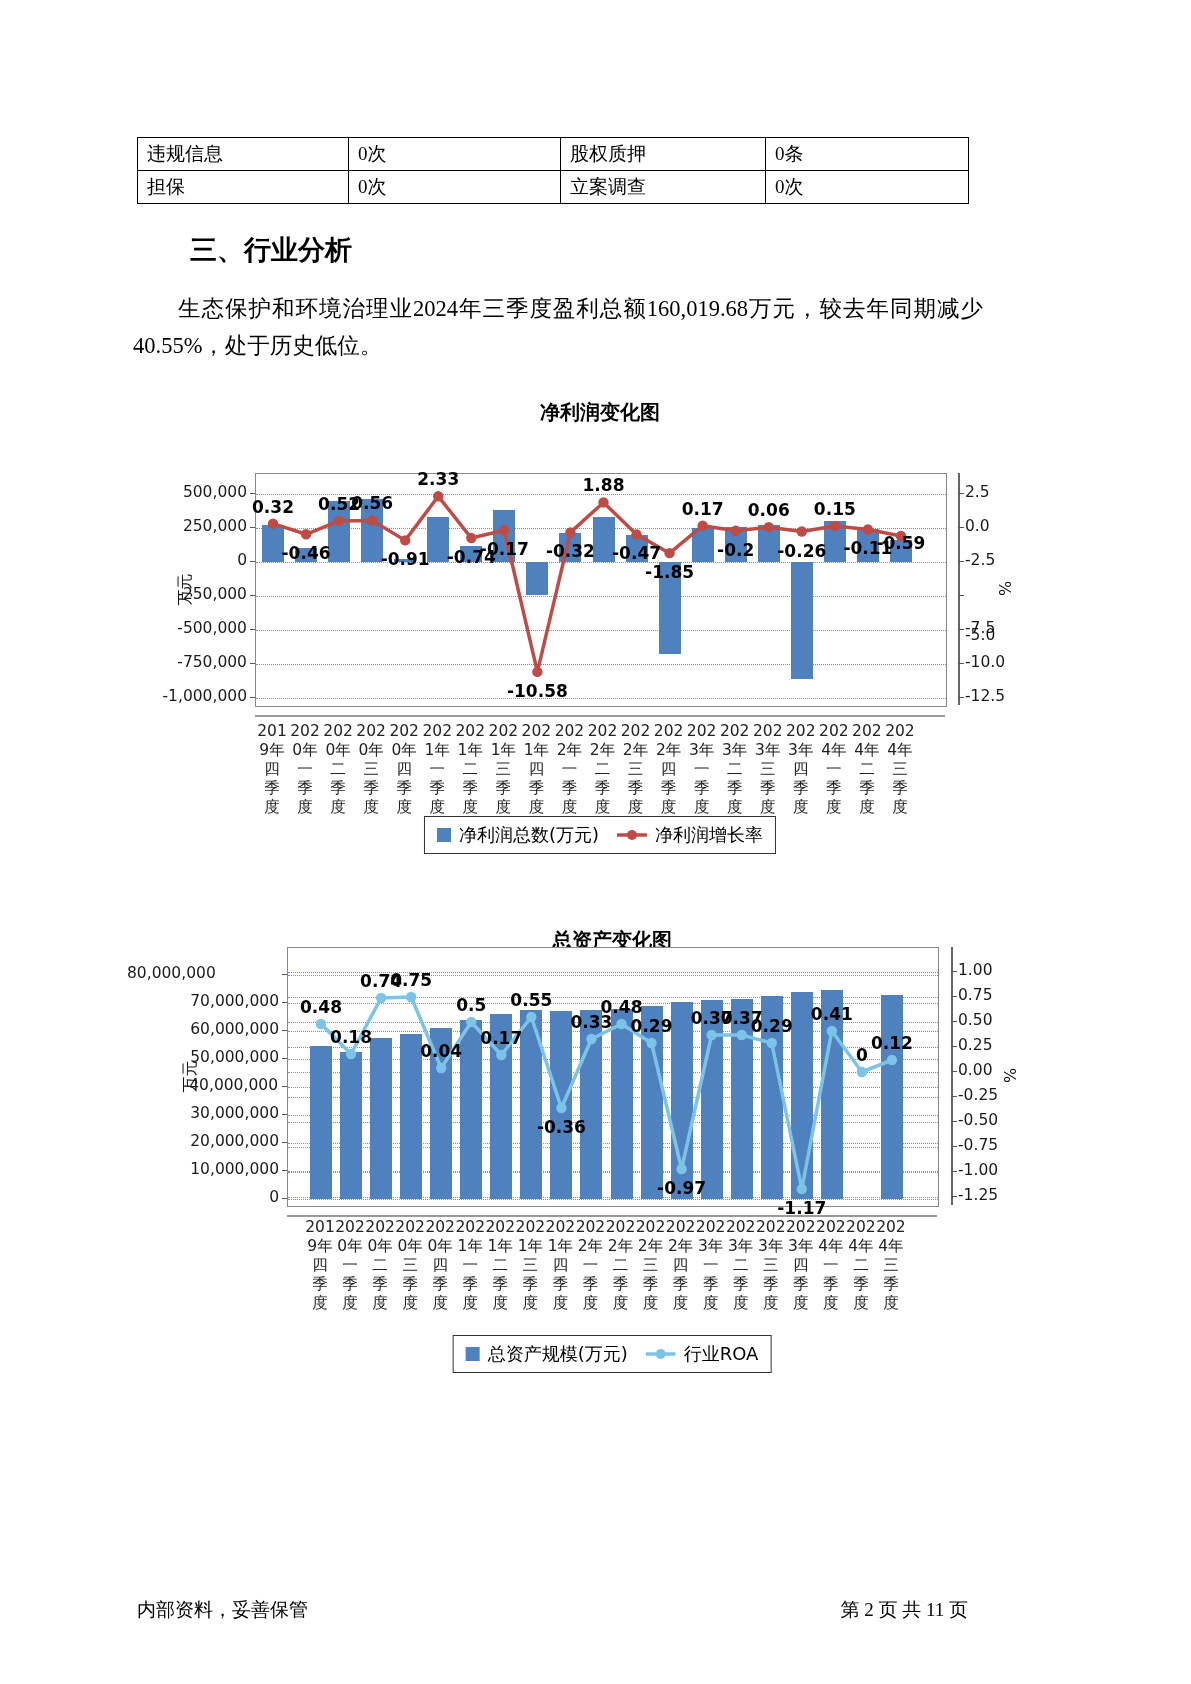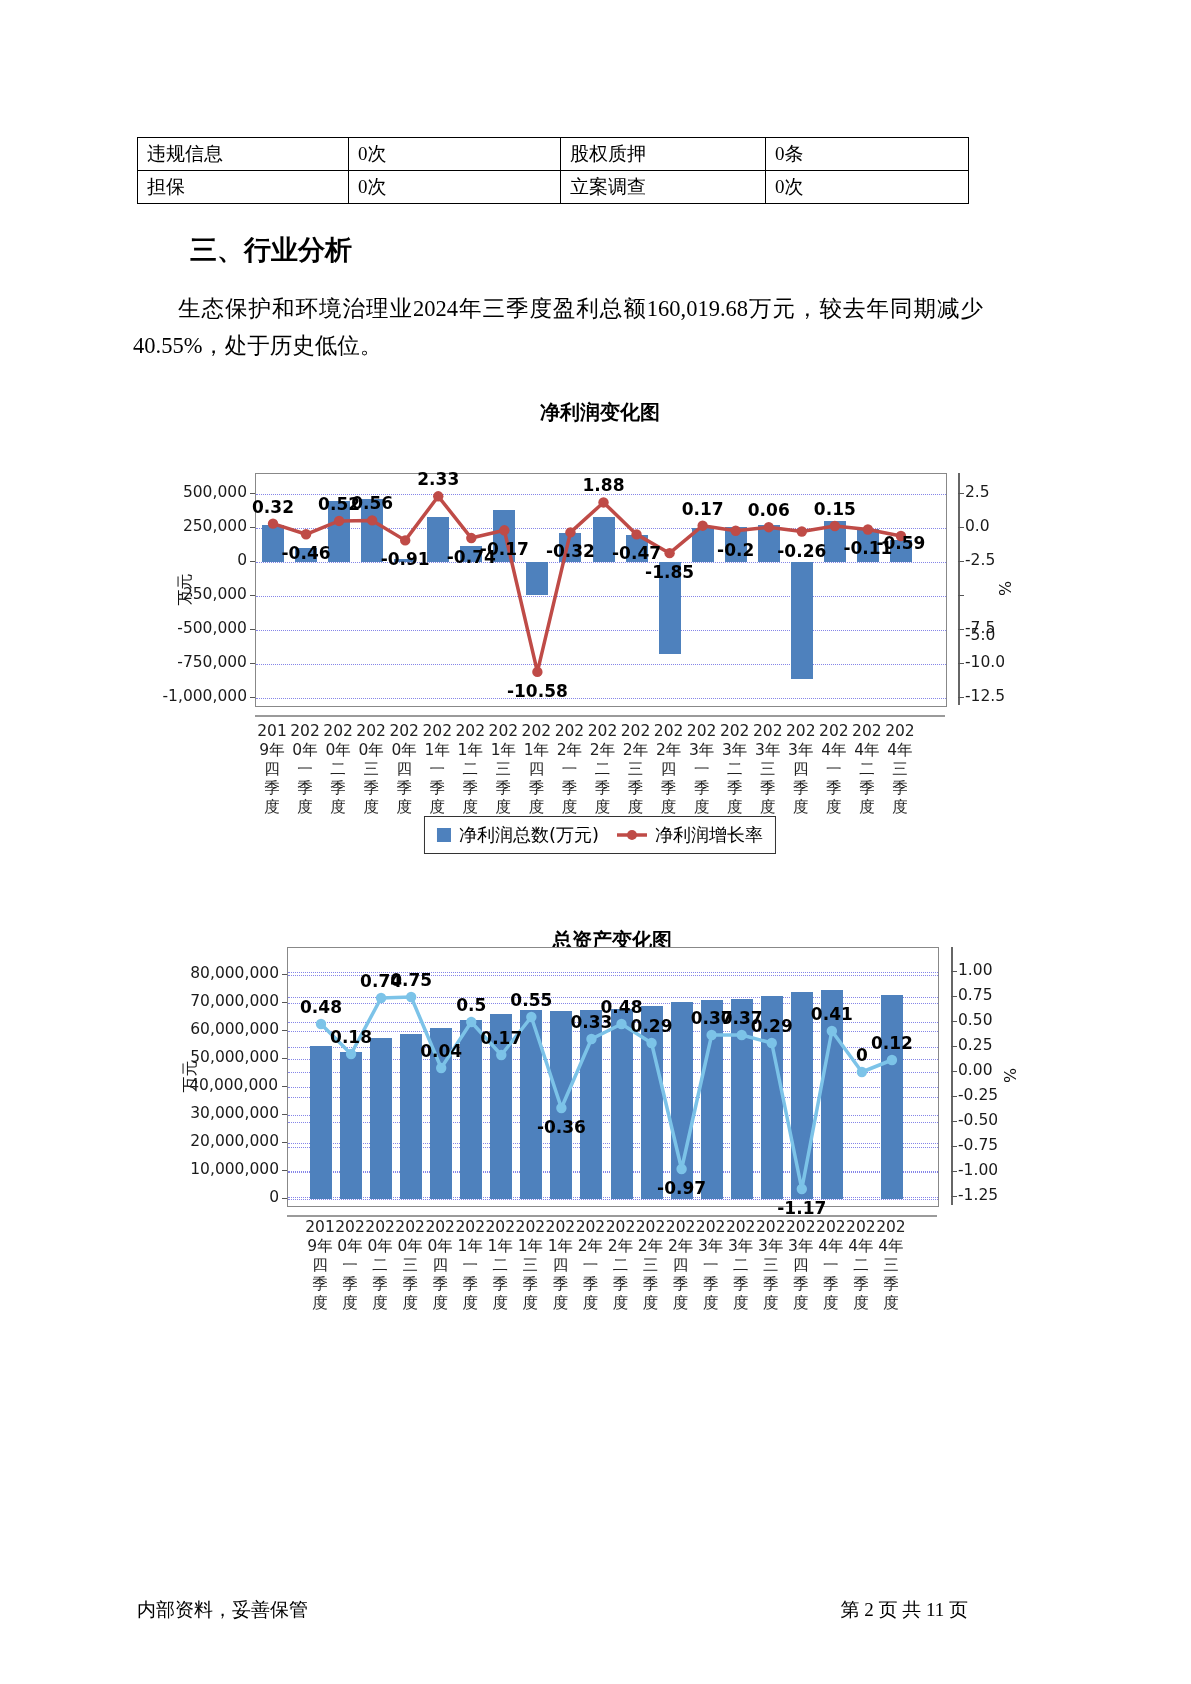--- a/index.html
+++ b/index.html
@@ -376,21 +376,32 @@
         <div class="pt-label" style="left: 423.65px; top: 60px;">0.37</div>
         <div class="pt-label" style="left: 453.7px; top: 60px;">0.37</div>
         <div class="pt-label" style="left: 483.75px; top: 68px;">0.29</div>
         <div class="pt-label" style="left: 513.8px; top: 250px;">-1.17</div>
         <div class="pt-label" style="left: 543.85px; top: 56px;">0.41</div>
         <div class="pt-label" style="left: 573.9px; top: 97px;">0</div>
         <div class="pt-label" style="left: 603.95px; top: 85px;">0.12</div>
       </div>
     <div class="axis-title rot" style="left:160px;top:146px;width:60px;text-align:center">万元</div>
     <div class="axis-title rot" style="left:990px;top:146px;width:40px;text-align:center">%</div>
-  <div class="tick-label" style="left: 127px; top: 44px; width: 152px; text-align: right;">80,000,000</div>
+    <div class="legend" style="left:612px;top:415px">
+      <span class="swatch-sq" style="background: rgb(78, 129, 189);"></span>
+      <span class="legend-label">总资产规模(万元)</span>
+      <span class="swatch-line" style="color: rgb(124, 195, 232);">
+        <svg width="30" height="12" viewBox="0 0 30 12">
+            <line x1="0" y1="6" x2="30" y2="6" stroke="currentColor" stroke-width="3.5"></line>
+            <circle cx="15" cy="6" r="5" fill="currentColor"></circle>
+          </svg>
+      </span>
+      <span class="legend-label">行业ROA</span>
+    </div>
+  <div class="tick-label" style="left: 127px; top: 44px; width: 152px; text-align: left;">80,000,000</div>
       <div class="tick-mark" style="left: 282px; top: 54px; width: 5px; height: 1.4px;"></div>
       <div class="tick-label" style="left: 127px; top: 72px; width: 152px; text-align: right;">70,000,000</div>
       <div class="tick-mark" style="left: 282px; top: 82px; width: 5px; height: 1.4px;"></div>
       <div class="tick-label" style="left: 127px; top: 100px; width: 152px; text-align: right;">60,000,000</div>
       <div class="tick-mark" style="left: 282px; top: 110px; width: 5px; height: 1.4px;"></div>
       <div class="tick-label" style="left: 127px; top: 128px; width: 152px; text-align: right;">50,000,000</div>
       <div class="tick-mark" style="left: 282px; top: 138px; width: 5px; height: 1.4px;"></div>
       <div class="tick-label" style="left: 126px; top: 156px; width: 152px; text-align: right;">40,000,000</div>
       <div class="tick-mark" style="left: 282px; top: 166px; width: 5px; height: 1.4px;"></div>
       <div class="tick-label" style="left: 127px; top: 184px; width: 152px; text-align: right;">30,000,000</div>

